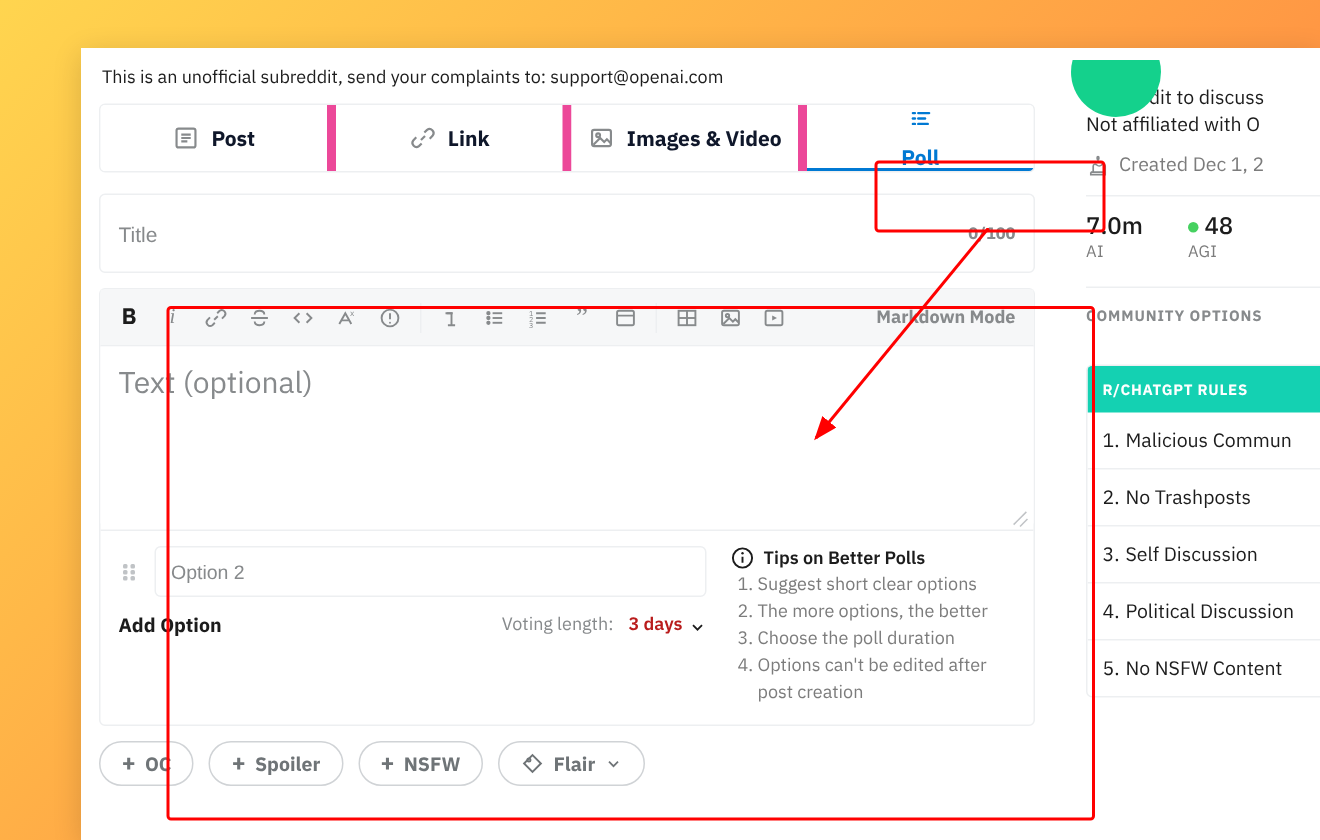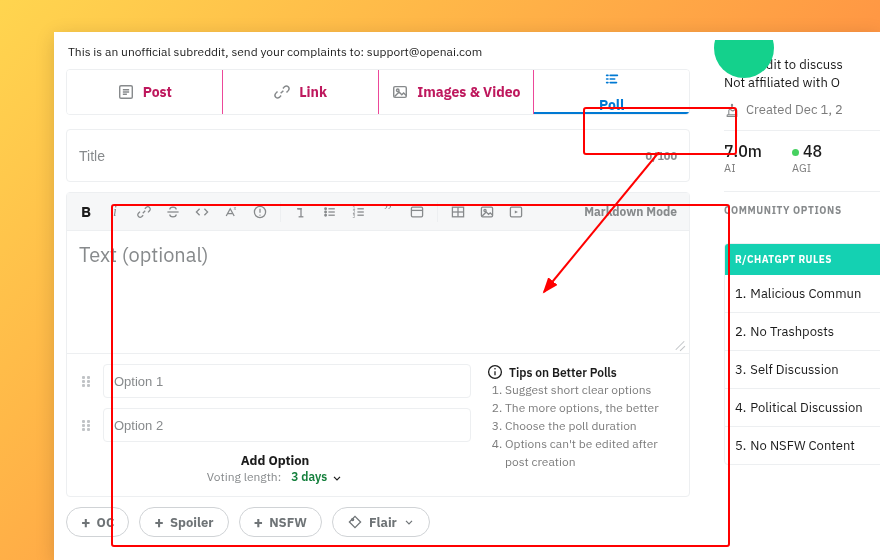--- a/index.html
+++ b/index.html
@@ -22,22 +22,22 @@
     position: absolute; left: 0; top: 0; width: 648px; height: 100%;
     padding: 10px 12px 0 12px;
   }
   .notice { font-size: 12px; color: #1c1c1c; margin: 2px 0 10px 2px; }
 
   .posttabs {
     display: flex; border: 1px solid #edeff1; border-radius: 4px; overflow: hidden;
   }
   .posttab {
     flex: 1; display: flex; align-items: center; justify-content: center;
-    gap: 8px; height: 44px; font-weight: 700; font-size: 14px; color: #be185d;
-    background: #fff; border-right: 1px solid #ec4899; cursor: pointer;
+    gap: 8px; height: 44px; font-weight: 700; font-size: 14px; color: #0f172a;
+    background: #fff; border-right: 6px solid #ec4899; cursor: pointer;
   }
   .posttab:last-child { border-right: none; flex-direction: column; }
   .posttab.active { color: #0079d3; background: #fff; position: relative; }
   .posttab.active::after {
     content: ""; position: absolute; left: 0; right: 0; bottom: 0; height: 2px; background: #0079d3;
   }
   .tabicon { width: 18px; height: 18px; flex: 0 0 18px; }
 
   .hl-tabs {
     position: absolute; border: 2px solid #ff0000; border-radius: 3px;
@@ -99,24 +99,24 @@
     display: flex; align-items: center; gap: 10px; margin-bottom: 10px;
   }
   .grip { width: 14px; color: #878a8c; display:flex; flex-direction:column; align-items:center; gap:1px; }
   .grip span { display:flex; gap:2px; }
   .grip i { width:3px; height:3px; background:#c0c3c6; border-radius:1px; display:block; }
   .optinput {
     flex: 1; height: 34px; border: 1px solid #edeff1; border-radius: 4px;
     padding: 0 10px; font-size: 13px; outline: none;
   }
   .optinput::placeholder { color: #878a8c; }
-  .addrow { display: flex; align-items: center; justify-content: space-between; margin-top: 6px; flex-direction: column; }
+  .addrow { display: flex; align-items: center; justify-content: space-between; margin-top: 6px; }
   .addopt { font-weight: 700; font-size: 13px; cursor: pointer; }
   .voting { display: flex; align-items: center; gap: 10px; font-size: 12px; color: #878a8c; }
-  .voting .sel { color: #15803d; font-weight: 600; display:flex; align-items:flex-end; gap:4px; cursor:pointer; }
+  .voting .sel { color: #b91c1c; font-weight: 600; display:flex; align-items:flex-end; gap:4px; cursor:pointer; }
 
   .tipscol { width: 190px; font-size: 12px; color: #7c7c7c; }
   .tipshead { display: flex; align-items: center; gap: 6px; font-weight: 600; color: #1c1c1c; margin-bottom: 1px; }
   .tipslist { padding-left: 18px; line-height: 1.5; }
 
   .tagrow { display: flex; gap: 10px; margin-top: 10px; }
   .chip {
     display: inline-flex; align-items: center; gap: 6px;
     border: 1px solid #d0d3d6; color: #6f7477; font-weight: 700;
     height: 30px; padding: 0 14px; border-radius: 16px; font-size: 13px; cursor: pointer;
@@ -315,37 +315,20 @@
           <div style="white-space:pre-line;">Markdown Mode</div>
         </div>
       </div>
       <div class="tareawrap">
         <textarea class="body-ta" placeholder="Text (optional)" style=""></textarea>
         <div class="resize-handle"></div>
       </div>
 
       <div class="pollarea">
         <div class="optcol">
-          <div class="optrow">
-            <div class="grip">
-              <span>
-                  <i></i>
-                  <i></i>
-                </span>
-                <span>
-                  <i></i>
-                  <i></i>
-                </span>
-                <span>
-                  <i></i>
-                  <i></i>
-                </span>
-            </div>
-            <input class="optinput" placeholder="Option 1" style="">
-          </div>
           <div class="optrow">
             <div class="grip">
               <span>
                   <i></i>
                   <i></i>
                 </span>
                 <span>
                   <i></i>
                   <i></i>
                 </span>

